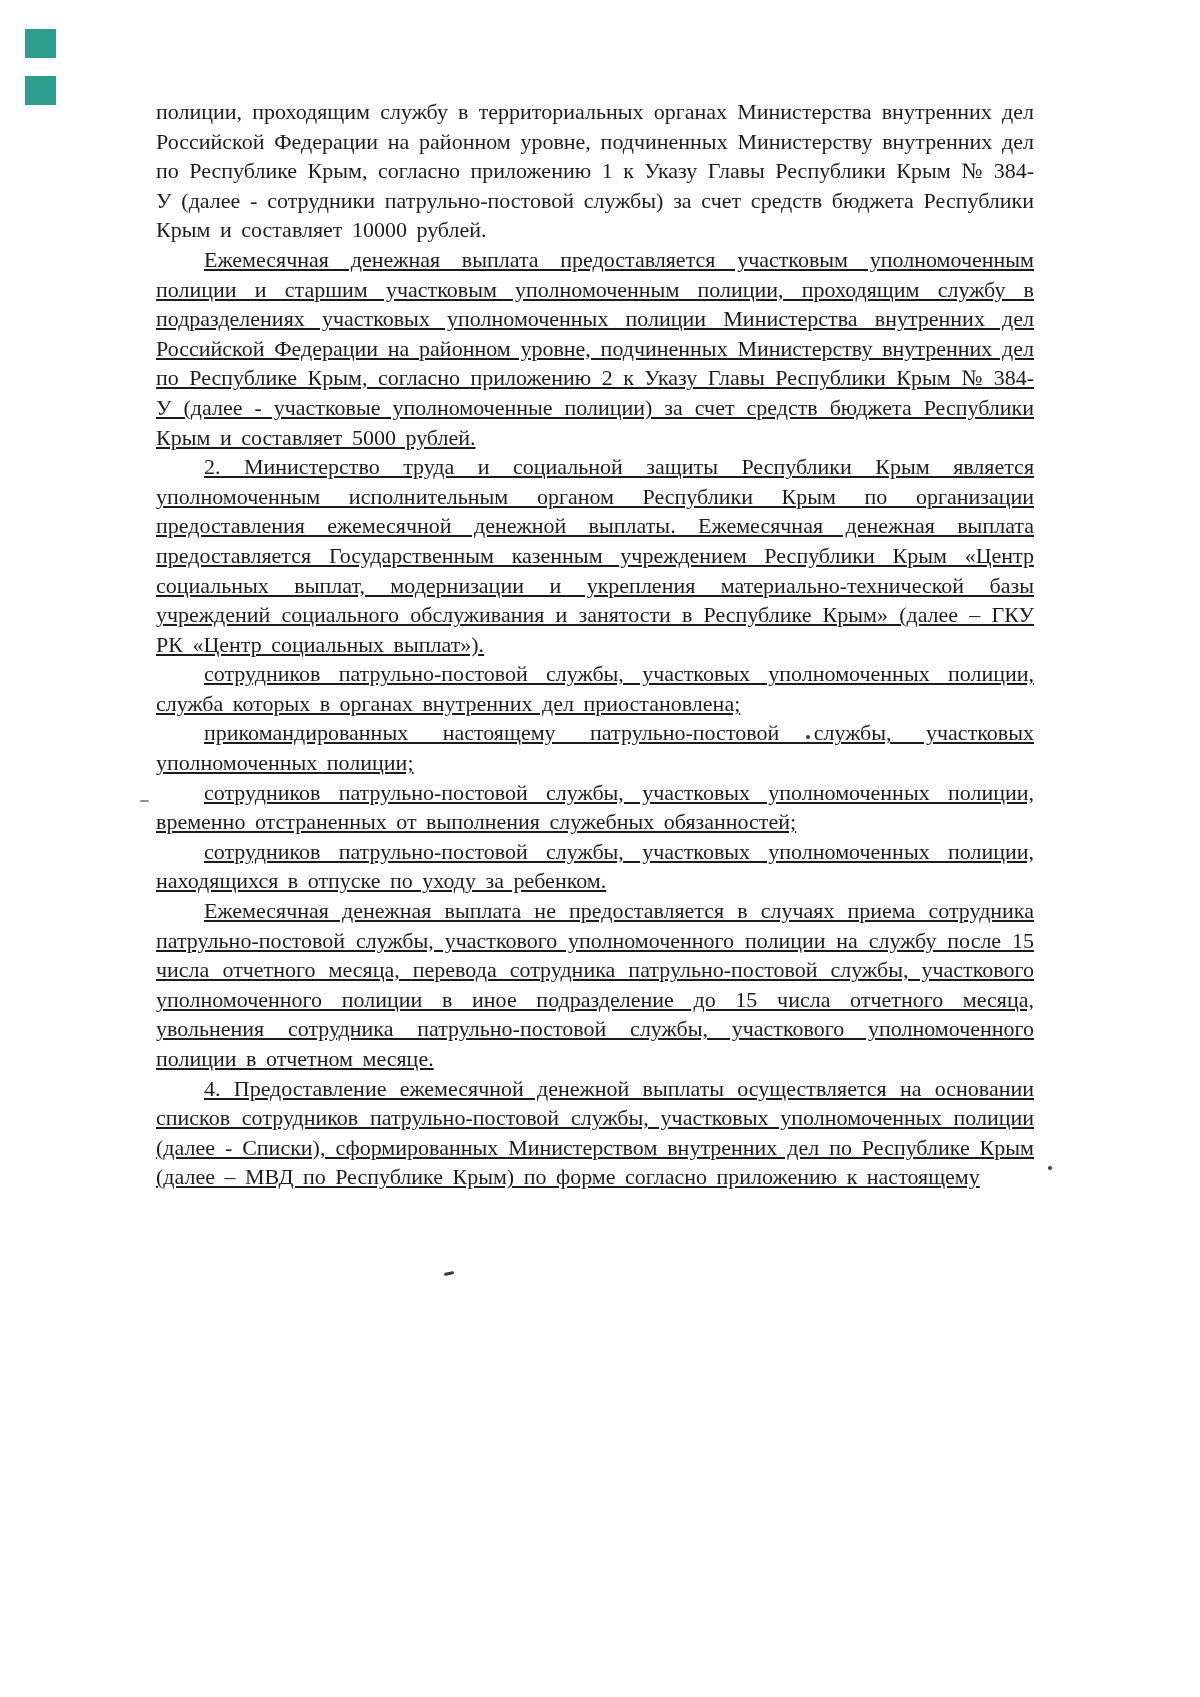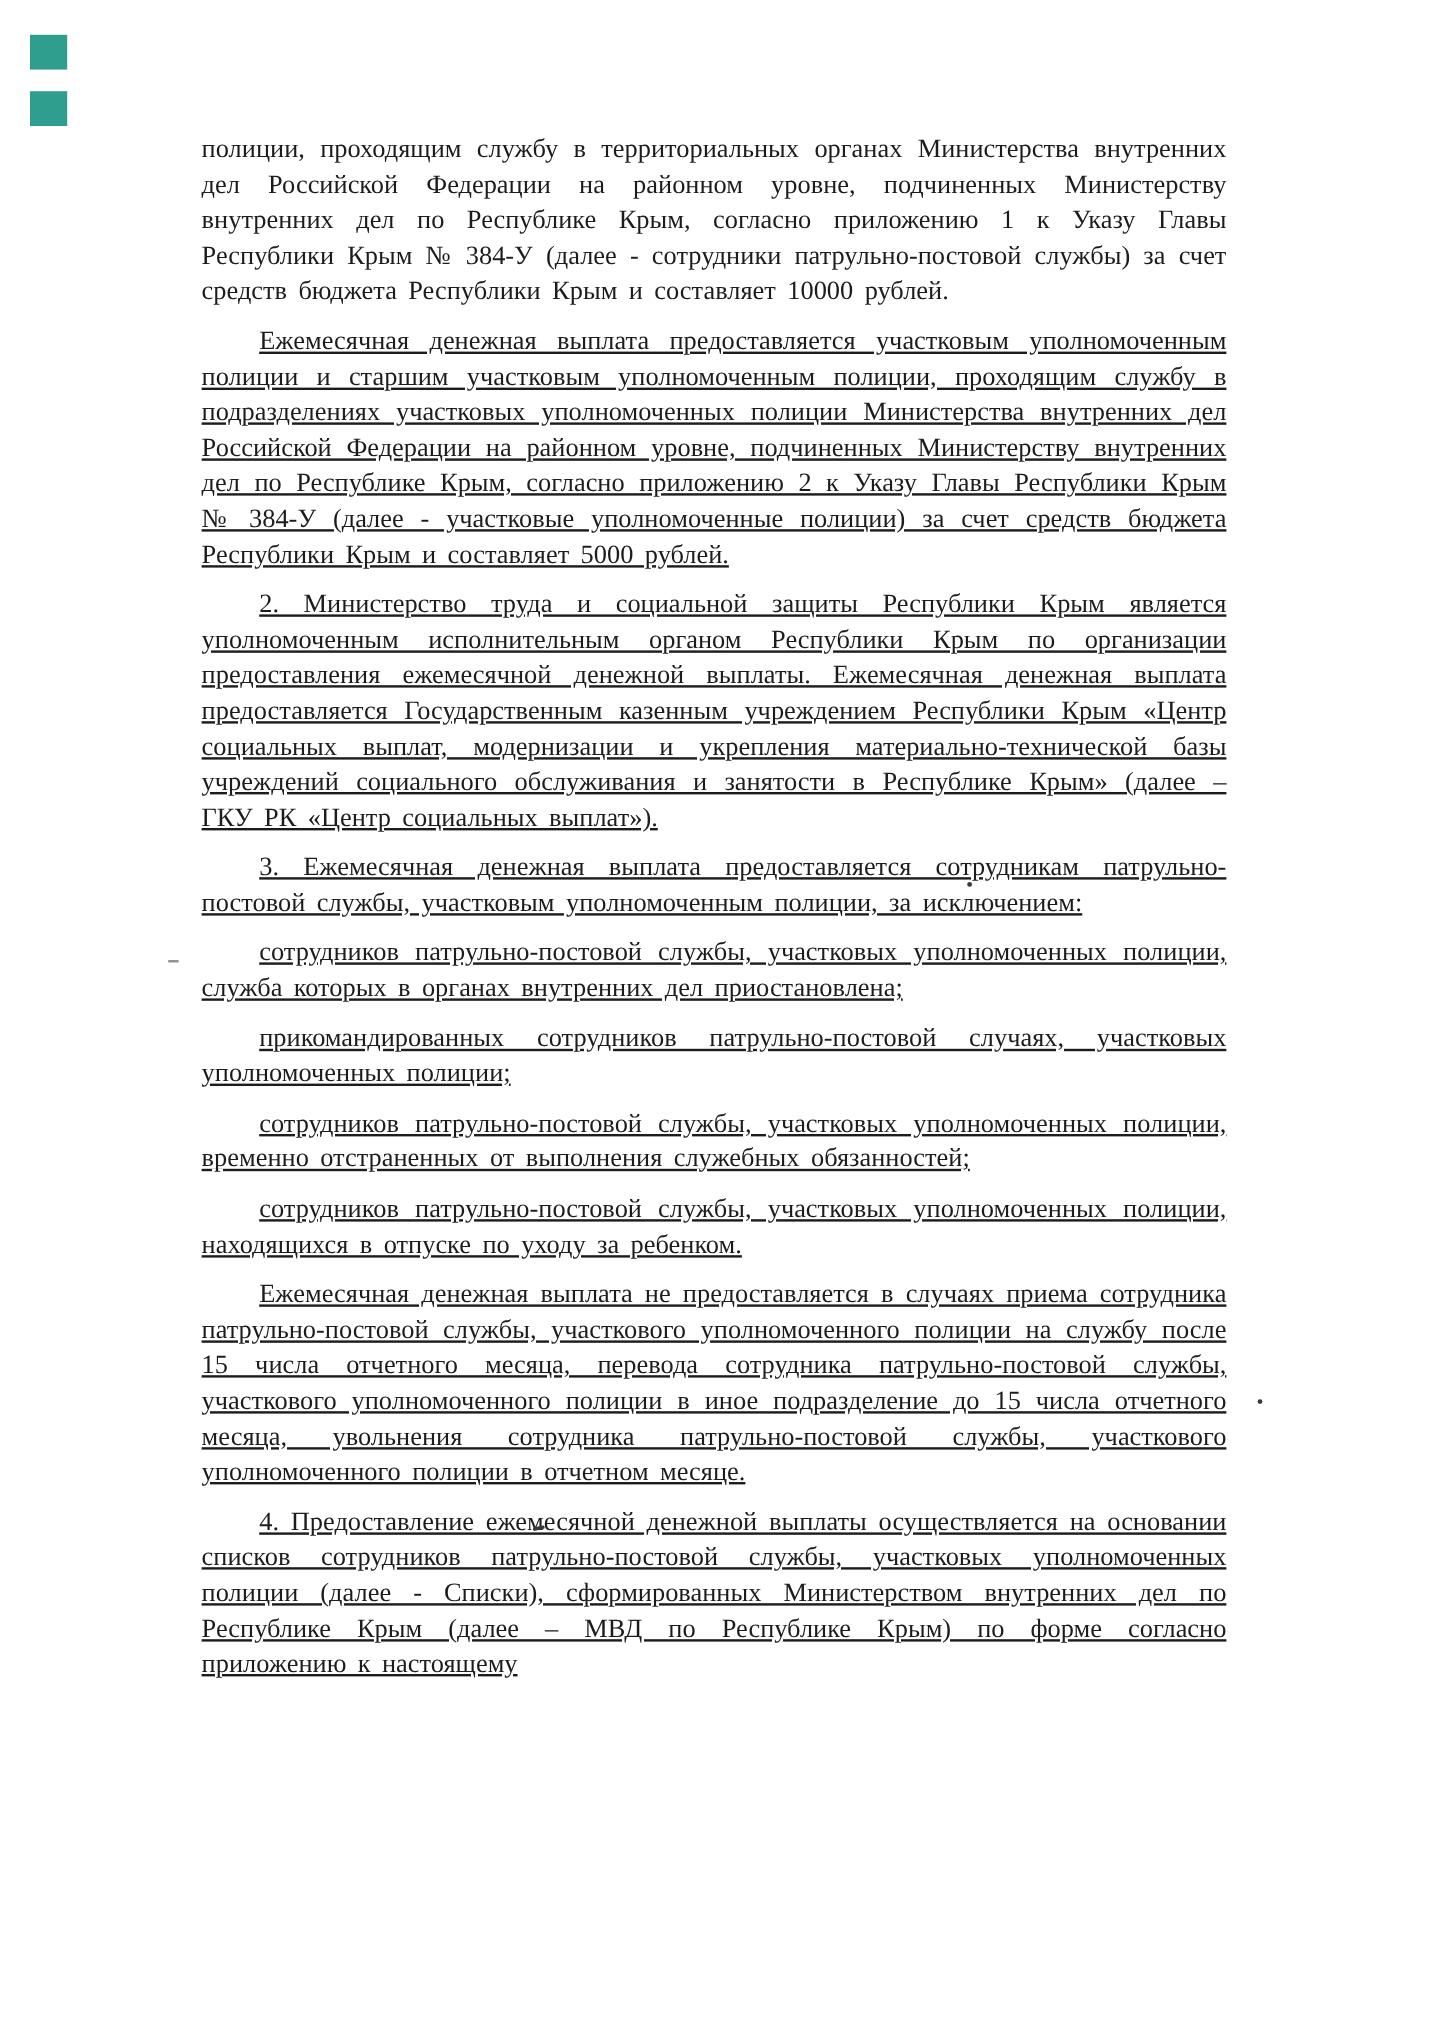--- a/index.html
+++ b/index.html
@@ -30,21 +30,21 @@
     left: 156px;
     top: 97px;
     width: 878px;
     color: #1c1c1c;
     font-size: 22px;
     line-height: 29.6px;
     text-align: justify;
     word-spacing: 4px;
   }
   .text-block p.para {
-    margin: 12px;
+    margin: 0;
     padding: 0;
   }
   .text-block p.para.indent {
     text-indent: 48px;
     text-decoration: underline;
   }
 
   
   .speck {
     position: absolute;
@@ -61,23 +61,22 @@
 
 <div class="page">
 
   <div class="mark mark1" style="background: rgb(47, 158, 142);"></div>
   <div class="mark mark2" style="background: rgb(47, 158, 142);"></div>
 
   <div class="text-block" style="color: rgb(28, 28, 28);">
       <p class="para">полиции, проходящим службу в территориальных органах Министерства внутренних дел Российской Федерации на районном уровне, подчиненных Министерству внутренних дел по Республике Крым, согласно приложению 1 к Указу Главы Республики Крым № 384-У (далее - сотрудники патрульно-постовой службы) за счет средств бюджета Республики Крым и составляет 10000 рублей.</p>
       <p class="para indent">Ежемесячная денежная выплата предоставляется участковым уполномоченным полиции и старшим участковым уполномоченным полиции, проходящим службу в подразделениях участковых уполномоченных полиции Министерства внутренних дел Российской Федерации на районном уровне, подчиненных Министерству внутренних дел по Республике Крым, согласно приложению 2 к Указу Главы Республики Крым № 384-У (далее - участковые уполномоченные полиции) за счет средств бюджета Республики Крым и составляет 5000 рублей.</p>
       <p class="para indent">2. Министерство труда и социальной защиты Республики Крым является уполномоченным исполнительным органом Республики Крым по организации предоставления ежемесячной денежной выплаты. Ежемесячная денежная выплата предоставляется Государственным казенным учреждением Республики Крым «Центр социальных выплат, модернизации и укрепления материально-технической базы учреждений социального обслуживания и занятости в Республике Крым» (далее – ГКУ РК «Центр социальных выплат»).</p>
-      <p class="para indent">3. Ежемесячная денежная выплата предоставляется сотрудникам патрульно-постовой службы, участковым уполномоченным полиции, за исключением:</p>
       <p class="para indent">сотрудников патрульно-постовой службы, участковых уполномоченных полиции, служба которых в органах внутренних дел приостановлена;</p>
-      <p class="para indent">прикомандированных сотрудников патрульно-постовой случаях, участковых уполномоченных полиции;</p>
+      <p class="para indent">прикомандированных настоящему патрульно-постовой службы, участковых уполномоченных полиции;</p>
       <p class="para indent">сотрудников патрульно-постовой службы, участковых уполномоченных полиции, временно отстраненных от выполнения служебных обязанностей;</p>
       <p class="para indent">сотрудников патрульно-постовой службы, участковых уполномоченных полиции, находящихся в отпуске по уходу за ребенком.</p>
       <p class="para indent">Ежемесячная денежная выплата не предоставляется в случаях приема сотрудника патрульно-постовой службы, участкового уполномоченного полиции на службу после 15 числа отчетного месяца, перевода сотрудника патрульно-постовой службы, участкового уполномоченного полиции в иное подразделение до 15 числа отчетного месяца, увольнения сотрудника патрульно-постовой службы, участкового уполномоченного полиции в отчетном месяце.</p>
       <p class="para indent">4. Предоставление ежемесячной денежной выплаты осуществляется на основании списков сотрудников патрульно-постовой службы, участковых уполномоченных полиции (далее - Списки), сформированных Министерством внутренних дел по Республике Крым (далее – МВД по Республике Крым) по форме согласно приложению к настоящему</p>
     </div>
 
   <div class="speck speck-1"></div>
   <div class="speck speck-2"></div>
   <div class="speck speck-3"></div>
   <div class="speck speck-4"></div>

